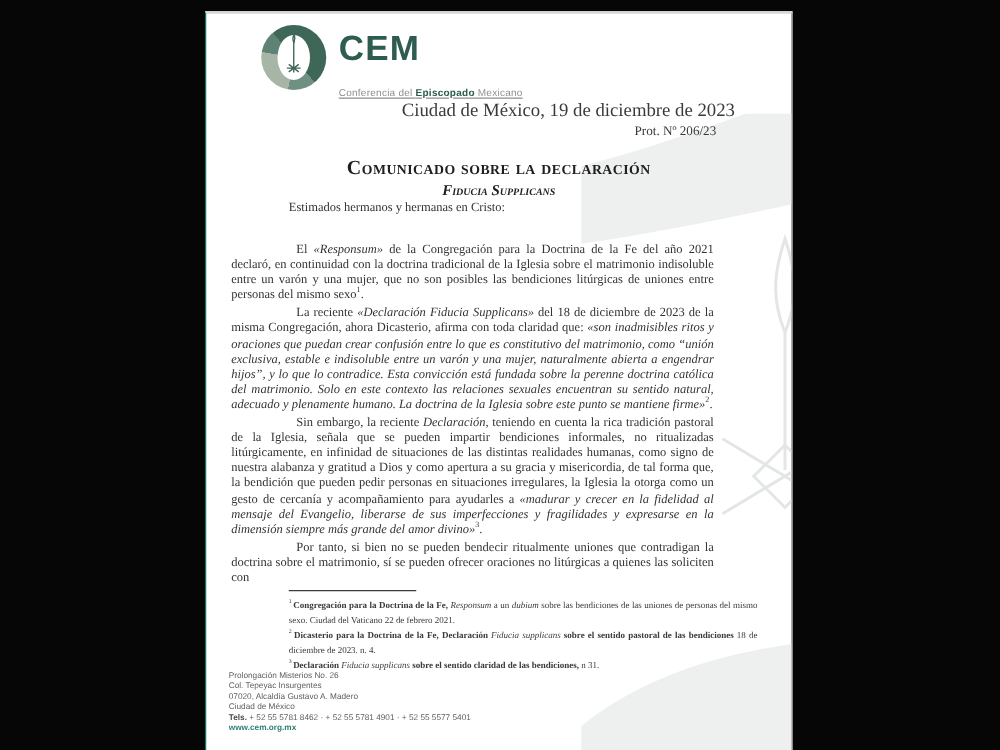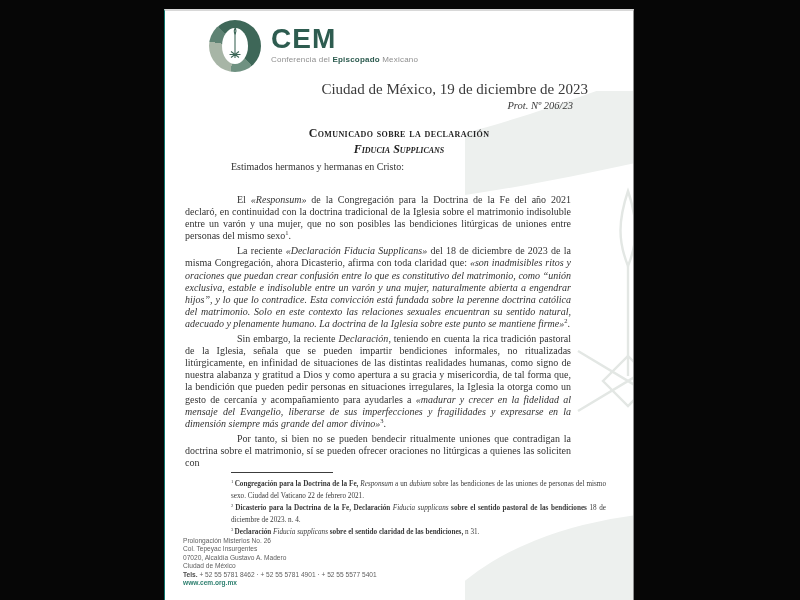--- a/index.html
+++ b/index.html
@@ -25,28 +25,28 @@
   
   .logo{position:absolute;left:44px;top:9px;display:flex;align-items:flex-start;}
   .ring-wrap{position:relative;width:52px;height:52px;flex:0 0 auto;}
   .ring{width:52px;height:52px;border-radius:50%;
         background:conic-gradient(from -40deg,#3e6758 0deg 180deg,#6f9181 180deg 230deg,#a7b5a6 230deg 320deg,#5e8273 320deg 360deg);}
   .egg{position:absolute;left:50%;top:50%;transform:translate(-50%,-50%);width:26px;height:36px;
        background:#fff;border-radius:50%;}
   .staff-svg{position:absolute;left:0;top:0;}
   .brand-text{margin-left:10px;font-family:"Liberation Sans",sans-serif;}
   .acronym{font-size:28px;font-weight:bold;color:var(--brand);letter-spacing:1px;line-height:1;margin-top:5px;}
-  .tagline{font-size:8px;color:var(--tagline-gray);margin-top:2px;letter-spacing:0.2px;}
+  .tagline{font-size:8px;color:var(--tagline-gray);margin-top:17px;letter-spacing:0.2px;text-decoration:underline;}
   .tagline .bd{color:var(--brand);}
 
   .dateline{position:absolute;top:70px;left:16px;width:407px;text-align:right;font-size:15px;color:#3a3a3a;}
-  .protocol{position:absolute;top:89px;left:0;width:408px;text-align:right;font-size:10.5px;font-style:italic;color:#3a3a3a;}
+  .protocol{position:absolute;top:89px;left:0;width:408px;text-align:right;font-size:10.5px;color:#3a3a3a;}
 
   .title-block{position:absolute;top:115px;left:0;right:0;text-align:center;color:#1f1f1f;}
-  .title{font-size:12px;font-weight:bold;font-variant:small-caps;letter-spacing:0.4px;}
+  .title{font-size:16px;font-weight:bold;font-variant:small-caps;letter-spacing:0.4px;}
   .subtitle{font-size:12px;font-weight:bold;font-style:italic;font-variant:small-caps;margin-top:1px;}
 
   .salutation{position:absolute;left:66px;top:150px;font-size:10px;color:var(--text);}
 
   .body-block{position:absolute;left:20px;top:183px;width:386px;text-align:justify;
               font-size:10px;line-height:12.1px;color:var(--text);}
   .body-block p{margin:0 0 3px;text-indent:52px;}
   .it{font-style:italic;}
   .bd{font-weight:bold;}
   sup{font-size:0.65em;line-height:0;}

